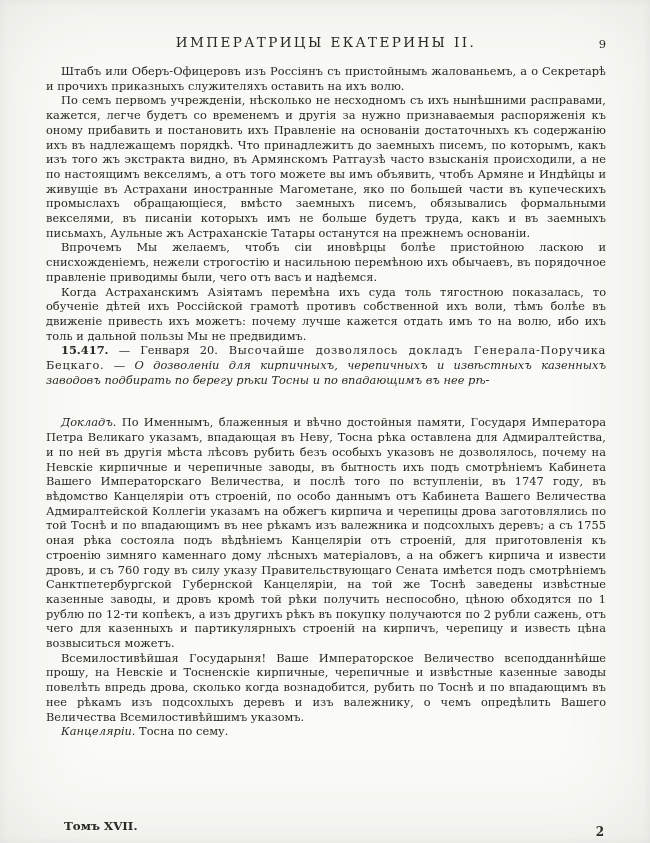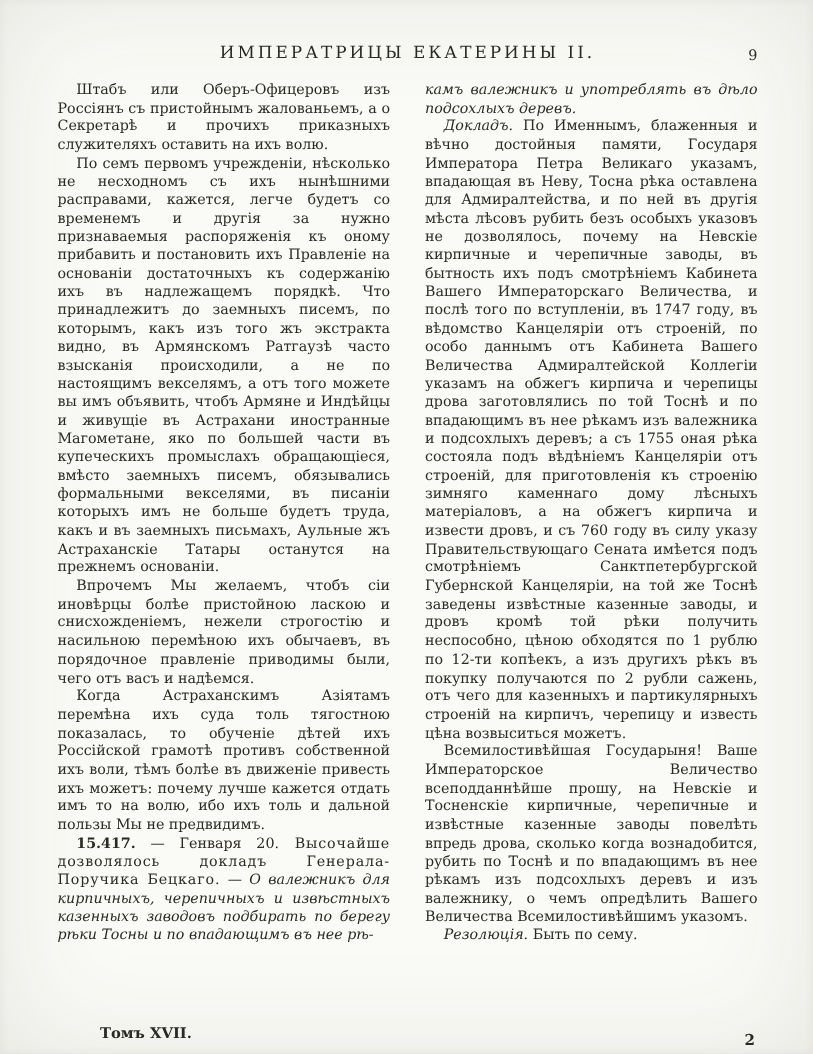--- a/index.html
+++ b/index.html
@@ -37,20 +37,21 @@
   .year {
     text-align: center;
     font-size: 11.5px;
     letter-spacing: 1.2px;
     margin-top: 4px;
   }
   .columns {
     display: flex;
     gap: 28px;
     margin-top: 14px;
+    flex-direction: column;
   }
   .col {
     flex: 1;
     min-width: 0;
     font-size: 11.4px;
     line-height: 14.7px;
     text-align: justify;
   }
   .col p {
     margin: 0;
@@ -66,21 +67,21 @@
     font-weight: bold;
   }
   .doctype {
     letter-spacing: 0.7px;
   }
   .italic {
     font-style: italic;
   }
   .footer-volume {
     position: absolute;
-    left: 80px;
+    left: 64px;
     bottom: 10px;
     font-size: 11.8px;
     font-weight: bold;
     margin-top: 46px;
   }
   .footer-signature {
     position: absolute;
     right: 46px;
     bottom: 4px;
     font-size: 12px;
@@ -99,32 +100,31 @@
 
 
   <div class="columns">
 
     <div class="col">
       <p>Штабъ или Оберъ-Офицеровъ изъ Россіянъ съ пристойнымъ жалованьемъ, а о Секретарѣ и прочихъ приказныхъ служителяхъ оставить на ихъ волю.</p>
       <p>По семъ первомъ учрежденіи, нѣсколько не несходномъ съ ихъ нынѣшними расправами, кажется, легче будетъ со временемъ и другія за нужно признаваемыя распоряженія къ оному прибавить и постановить ихъ Правленіе на основаніи достаточныхъ къ содержанію ихъ въ надлежащемъ порядкѣ. Что принадлежитъ до заемныхъ писемъ, по которымъ, какъ изъ того жъ экстракта видно, въ Армянскомъ Ратгаузѣ часто взысканія происходили, а не по настоящимъ векселямъ, а отъ того можете вы имъ объявить, чтобъ Армяне и Индѣйцы и живущіе въ Астрахани иностранные Магометане, яко по большей части въ купеческихъ промыслахъ обращающіеся, вмѣсто заемныхъ писемъ, обязывались формальными векселями, въ писаніи которыхъ имъ не больше будетъ труда, какъ и въ заемныхъ письмахъ, Аульные жъ Астраханскіе Татары останутся на прежнемъ основаніи.</p>
       <p>Впрочемъ Мы желаемъ, чтобъ сіи иновѣрцы болѣе пристойною ласкою и снисхожденіемъ, нежели строгостію и насильною перемѣною ихъ обычаевъ, въ порядочное правленіе приводимы были, чего отъ васъ и надѣемся.</p>
       <p>Когда Астраханскимъ Азіятамъ перемѣна ихъ суда толь тягостною показалась, то обученіе дѣтей ихъ Россійской грамотѣ противъ собственной ихъ воли, тѣмъ болѣе въ движеніе привесть ихъ можетъ: почему лучше кажется отдать имъ то на волю, ибо ихъ толь и дальной пользы Мы не предвидимъ.</p>
       <p class="entry">
-        <span class="entry-number">15.417.</span><span> — </span><span>Генваря 20.</span><span class="doctype"> Высочайше дозволялось докладъ Генерала-Поручика Бецкаго.</span><span> — </span><span class="italic">О валежникъ для кирпичныхъ, черепичныхъ и извѣстныхъ казенныхъ заводовъ подбирать по берегу рѣки Тосны и по впадающимъ въ нее рѣ-</span>
+        <span class="entry-number">15.417.</span><span> — </span><span>Генваря 20.</span><span class="doctype"> Высочайше дозволялось докладъ Генерала-Поручика Бецкаго.</span><span> — </span><span class="italic">О дозволеніи для кирпичныхъ, черепичныхъ и извѣстныхъ казенныхъ заводовъ подбирать по берегу рѣки Тосны и по впадающимъ въ нее рѣ-</span>
       </p>
     </div>
 
     <div class="col">
-      <p class="noindent italic">камъ валежникъ и употреблять въ дѣло подсохлыхъ деревъ.</p>
       <p>
         <span class="italic">Докладъ.</span><span> По Именнымъ, блаженныя и вѣчно достойныя памяти, Государя Императора Петра Великаго указамъ, впадающая въ Неву, Тосна рѣка оставлена для Адмиралтейства, и по ней въ другія мѣста лѣсовъ рубить безъ особыхъ указовъ не дозволялось, почему на Невскіе кирпичные и черепичные заводы, въ бытность ихъ подъ смотрѣніемъ Кабинета Вашего Императорскаго Величества, и послѣ того по вступленіи, въ 1747 году, въ вѣдомство Канцеляріи отъ строеній, по особо даннымъ отъ Кабинета Вашего Величества Адмиралтейской Коллегіи указамъ на обжегъ кирпича и черепицы дрова заготовлялись по той Тоснѣ и по впадающимъ въ нее рѣкамъ изъ валежника и подсохлыхъ деревъ; а съ 1755 оная рѣка состояла подъ вѣдѣніемъ Канцеляріи отъ строеній, для приготовленія къ строенію зимняго каменнаго дому лѣсныхъ матеріаловъ, а на обжегъ кирпича и извести дровъ, и съ 760 году въ силу указу Правительствующаго Сената имѣется подъ смотрѣніемъ Санктпетербургской Губернской Канцеляріи, на той же Тоснѣ заведены извѣстные казенные заводы, и дровъ кромѣ той рѣки получить неспособно, цѣною обходятся по 1 рублю по 12-ти копѣекъ, а изъ другихъ рѣкъ въ покупку получаются по 2 рубли сажень, отъ чего для казенныхъ и партикулярныхъ строеній на кирпичъ, черепицу и известь цѣна возвыситься можетъ.</span>
       </p>
       <p>Всемилостивѣйшая Государыня! Ваше Императорское Величество всеподданнѣйше прошу, на Невскіе и Тосненскіе кирпичные, черепичные и извѣстные казенные заводы повелѣть впредь дрова, сколько когда вознадобится, рубить по Тоснѣ и по впадающимъ въ нее рѣкамъ изъ подсохлыхъ деревъ и изъ валежнику, о чемъ опредѣлить Вашего Величества Всемилостивѣйшимъ указомъ.</p>
       <p>
-        <span class="italic">Резолюція.</span><span> Быть по сему.</span>
+        <span class="italic">Канцеляріи.</span><span> Тосна по сему.</span>
       </p>
     </div>
 
   </div>
 
   <div class="footer-volume">Томъ XVII.</div>
   <div class="footer-signature">2</div>
 
 </div>
 

